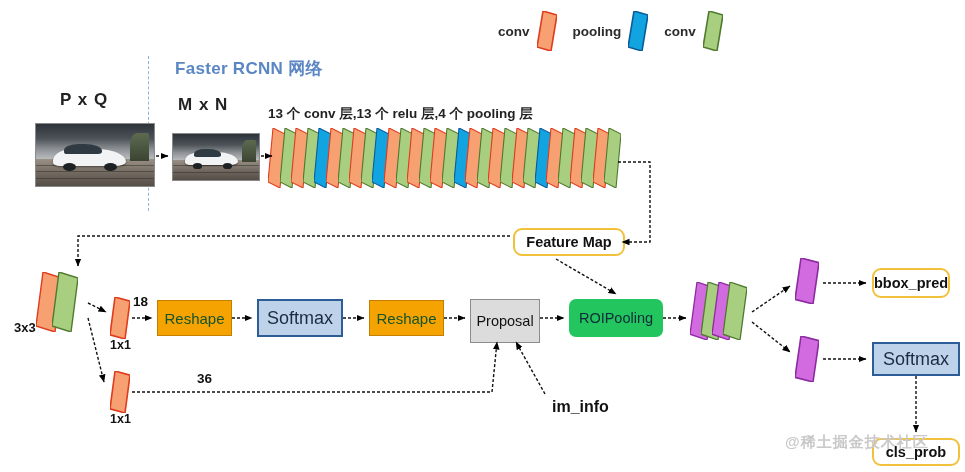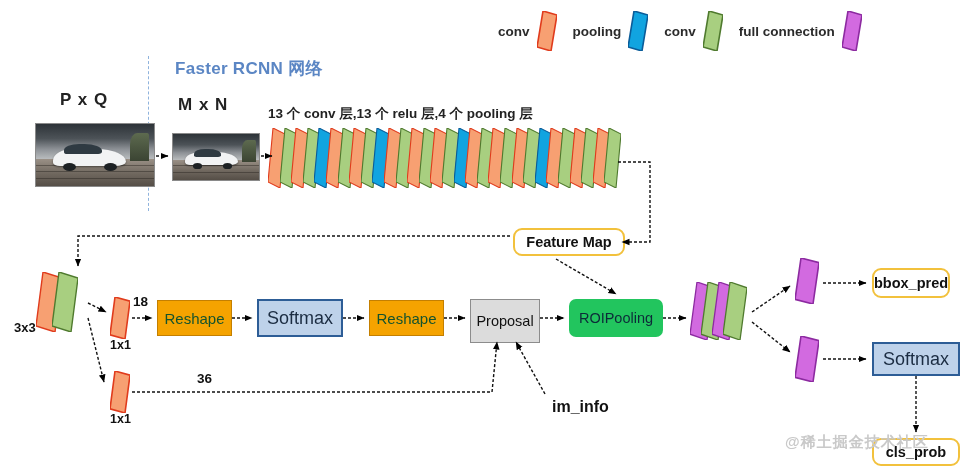--- a/index.html
+++ b/index.html
@@ -81,28 +81,20 @@
       </span>
     </div>
     <div class="lg-item">
       <span class="lg-label">conv</span>
       <span class="para">
         <svg width="20" height="40" viewBox="0 0 20 40">
           <path d="M6,0 L20,4 L14,40 L0,36 Z" fill="#a8cf80" stroke="#4f7a2e" stroke-width="1.6"></path>
         </svg>
       </span>
     </div>
-    <div class="lg-item">
-      <span class="lg-label">full connection</span>
-      <span class="para">
-        <svg width="20" height="40" viewBox="0 0 20 40">
-          <path d="M6,0 L20,4 L14,40 L0,36 Z" fill="#d26ae0" stroke="#8c2aa0" stroke-width="1.6"></path>
-        </svg>
-      </span>
-    </div>
   </div>
 
 <div class="abs" id="divider"></div>
 
 <div class="abs" id="title-frcnn">Faster RCNN 网络</div>
 <div class="abs" id="lbl-pq">P x Q</div>
 <div class="abs" id="lbl-mn">M x N</div>
 <div class="abs" id="lbl-layers">13 个 conv 层,13 个 relu 层,4 个 pooling 层</div>
 
 <div class="photo" style="left:35px;top:123px;width:118px;height:62px;">

